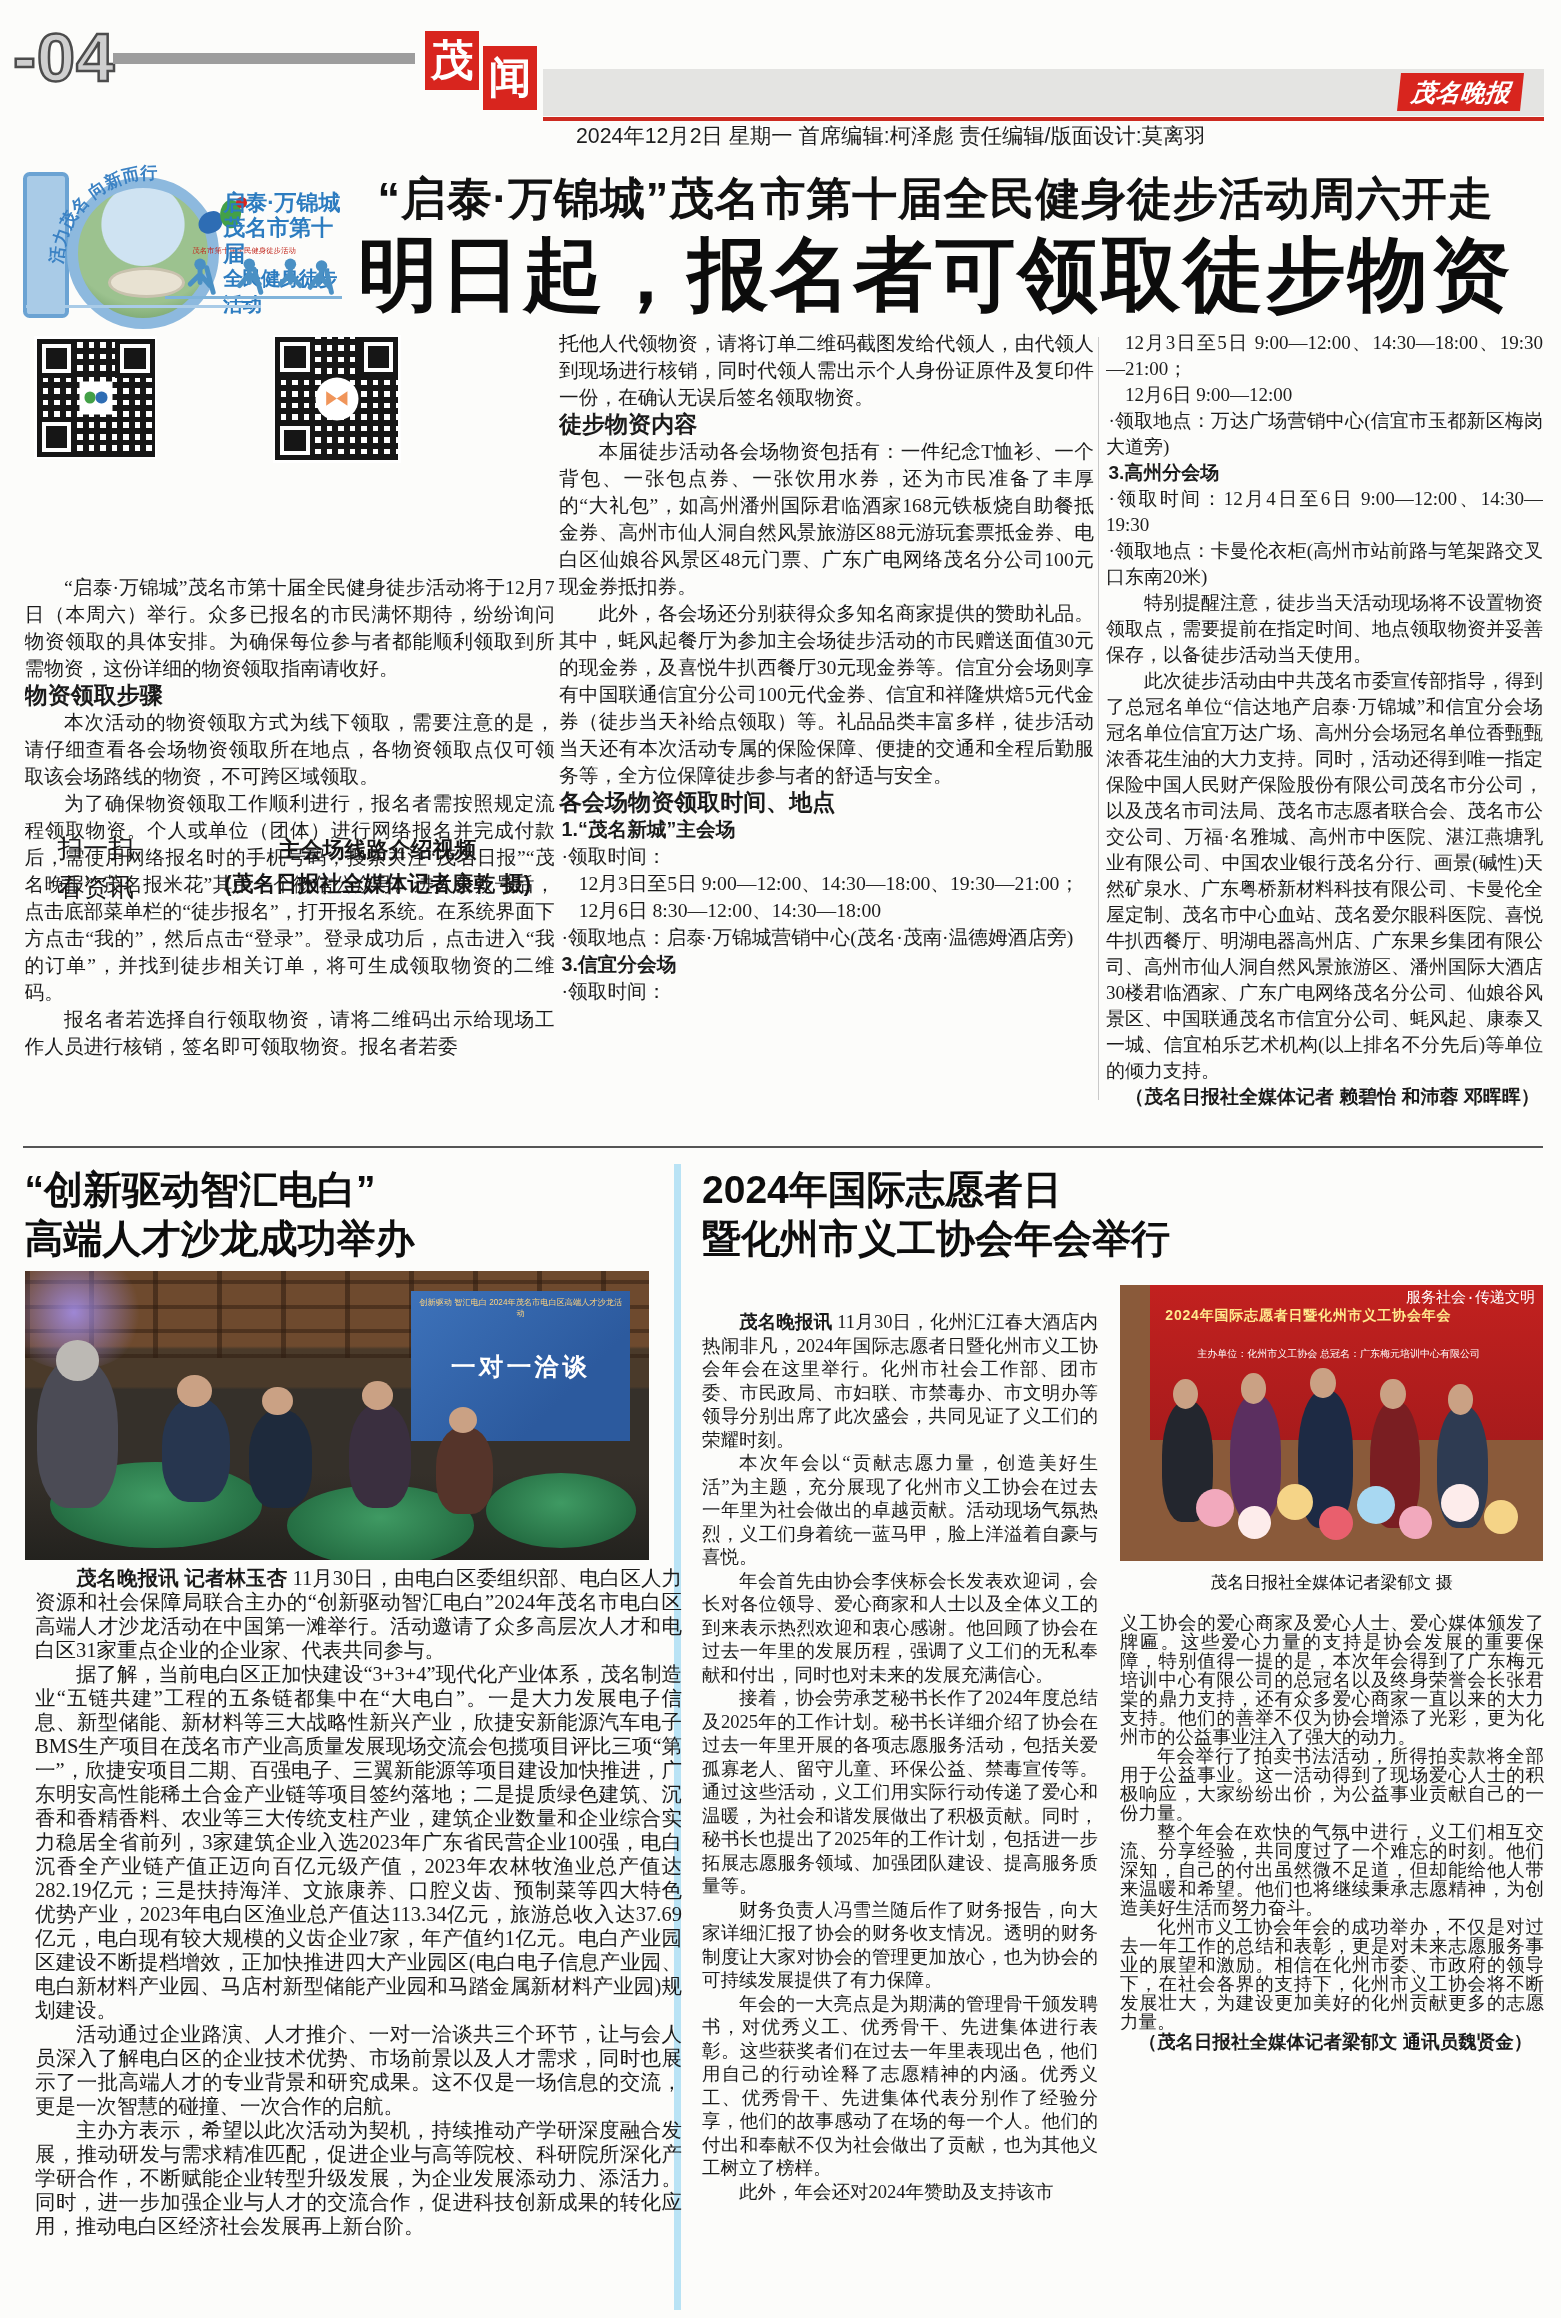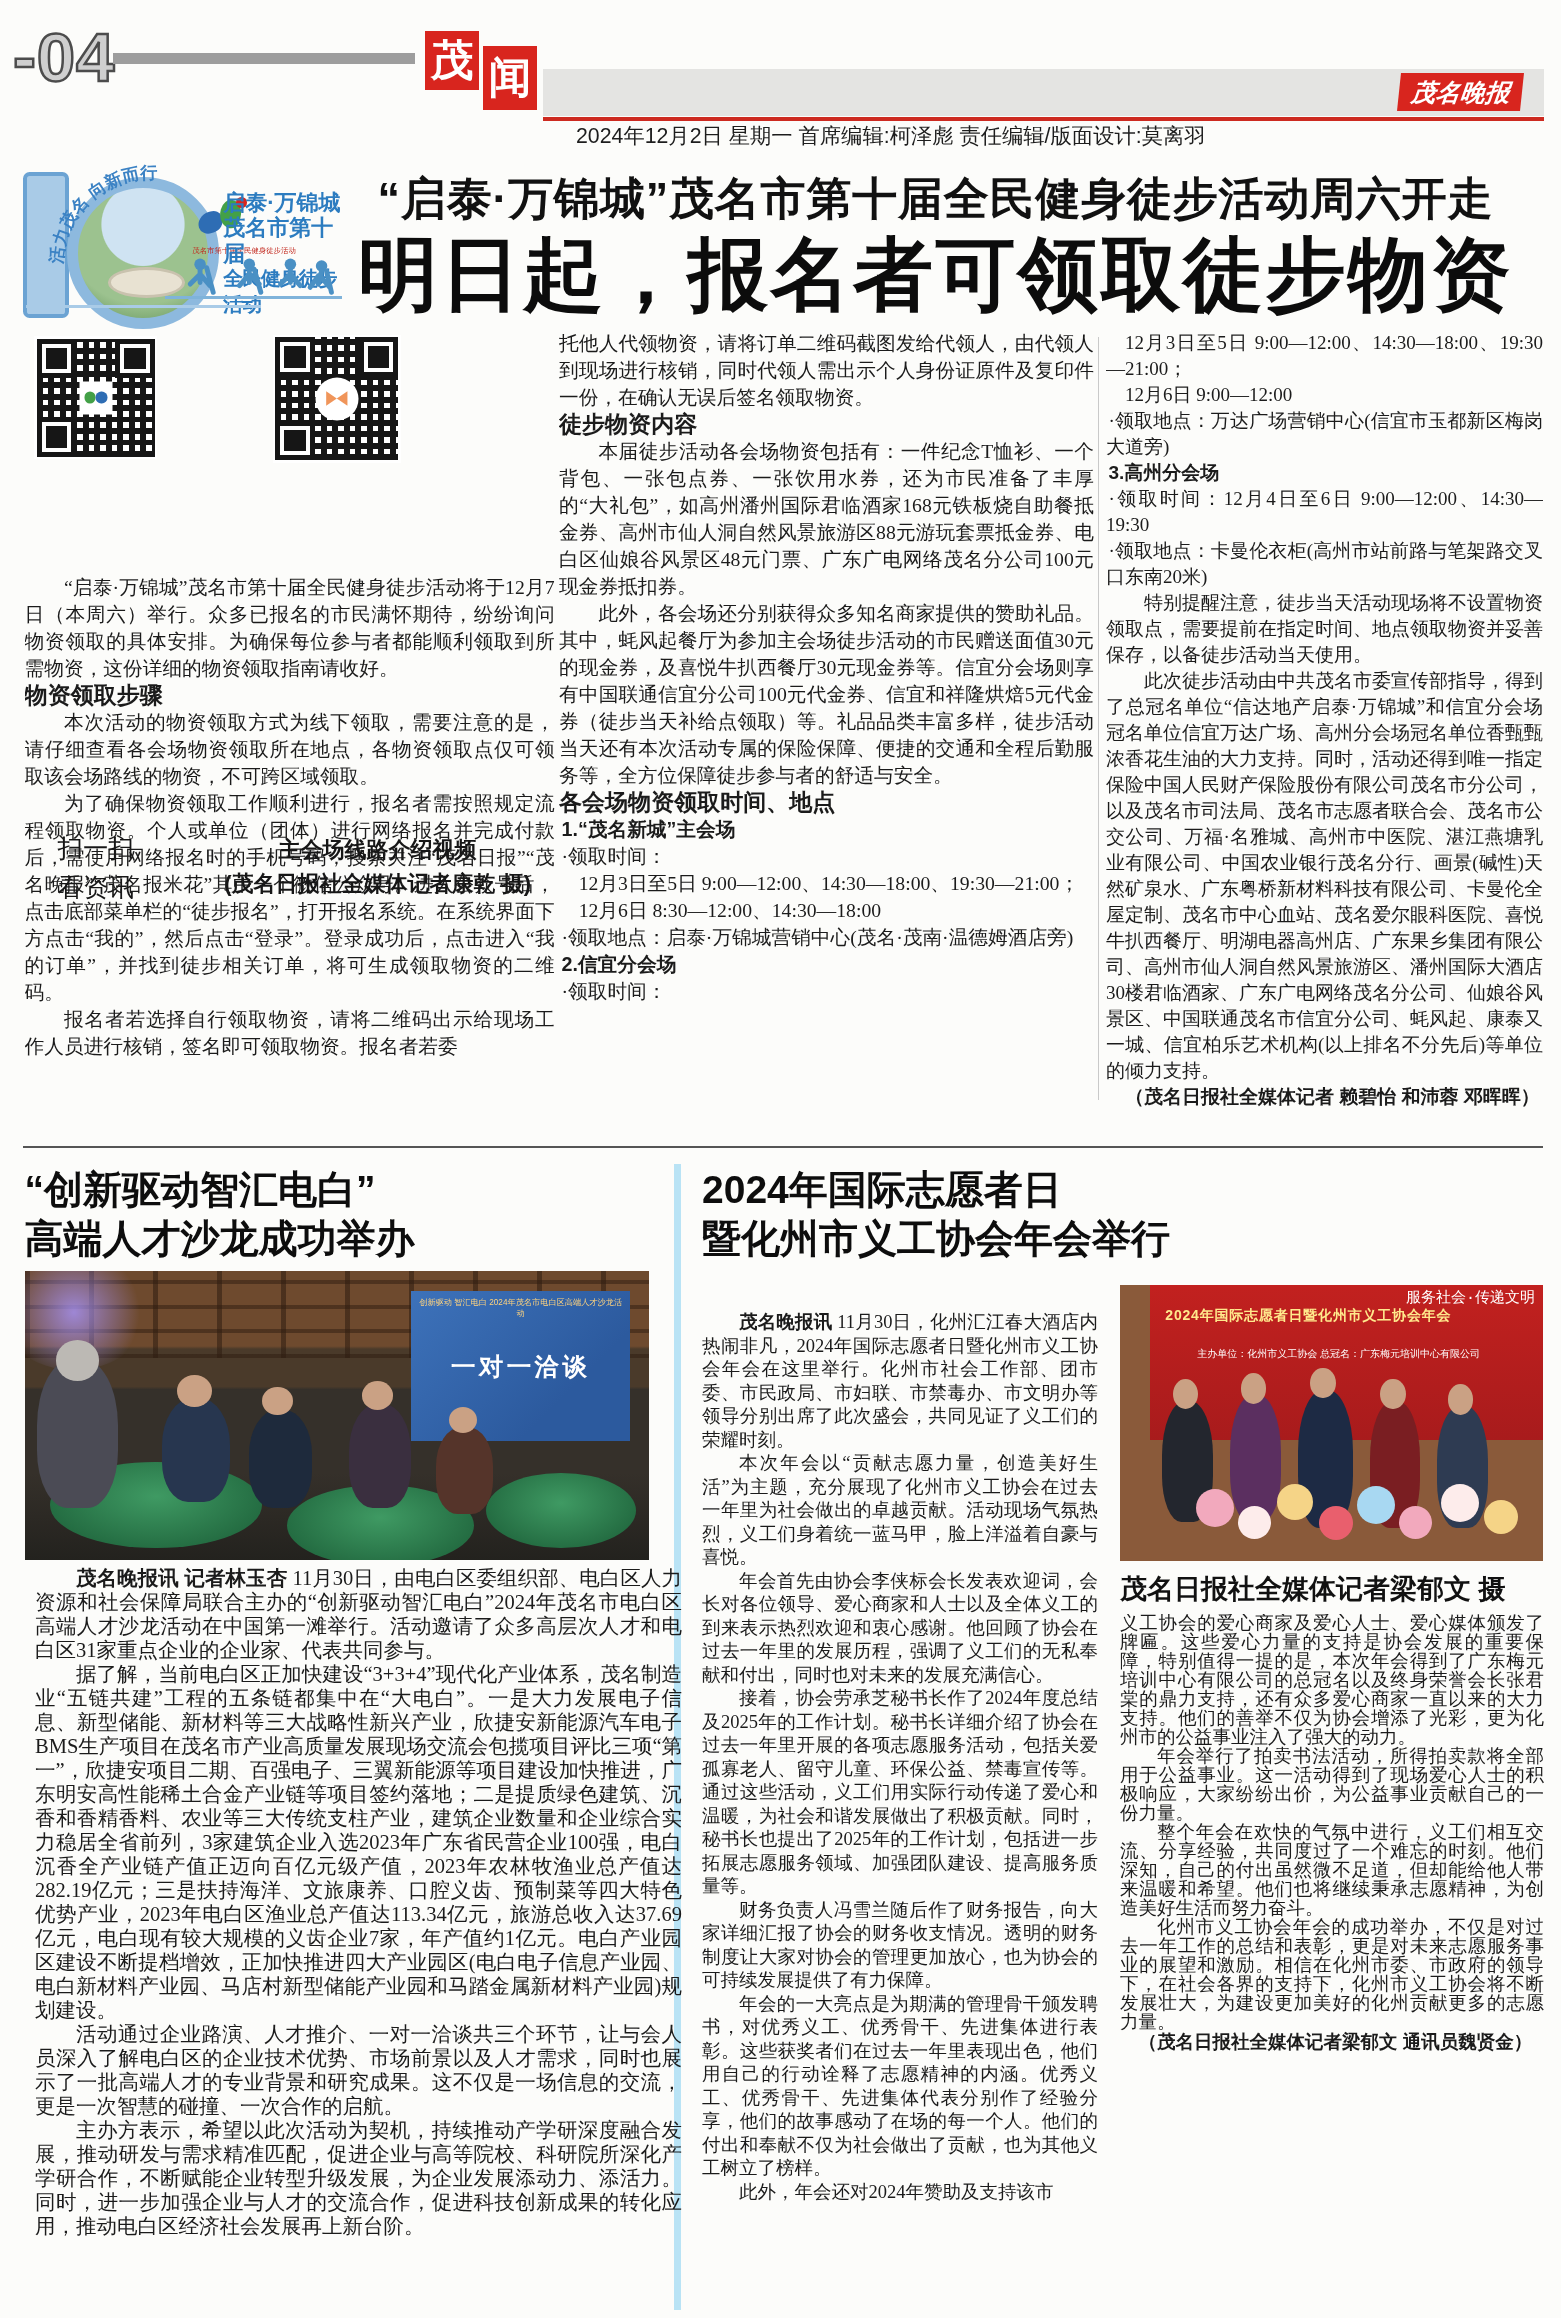--- a/index.html
+++ b/index.html
@@ -76,22 +76,22 @@
   
   .bl-headline{left:24.6px;top:1165px;width:640px;font-family:"Liberation Sans",sans-serif;
                font-weight:900;font-size:39px;line-height:49px;color:#0d0d0d;}
   #left-photo{left:24.6px;top:1271px;width:624px;height:289px;overflow:hidden;
       background:linear-gradient(180deg,#6e4a2e 0 26%,#4a3a2a 27% 40%,#35302a 41% 70%,#23221e 100%);}
   #left-body{left:35px;top:1566px;width:647px;height:740px;font-size:20.5px;line-height:24px;}
   .br-headline{left:702px;top:1165px;width:821px;font-family:"Liberation Sans",sans-serif;
                font-weight:900;font-size:39px;line-height:49px;color:#0d0d0d;}
   #right-col1{left:702px;top:1290px;width:396px;height:1019px;font-size:18.5px;line-height:23.5px;margin-top:20px;}
   #right-photo{left:1120px;top:1285px;width:423px;height:276px;overflow:hidden;background:#8a5a3a;}
-  #right-caption{left:1120px;top:1571px;width:423px;text-align:left;font-family:"Liberation Sans",sans-serif;
-                 font-weight:700;font-size:27px;color:#111;}
+  #right-caption{left:1120px;top:1571px;width:423px;text-align:center;font-family:"Liberation Sans",sans-serif;
+                 font-weight:400;font-size:17px;color:#111;}
   #right-col2{left:1120px;top:1614px;width:424px;height:696px;font-size:18.5px;line-height:19px;}
   
   .lattice{position:absolute;left:0;top:0;width:100%;height:30%;
      background-image:repeating-linear-gradient(90deg,rgba(46,28,16,.55) 0 4.9px,transparent 4.9px 64px),
                       repeating-linear-gradient(0deg,rgba(46,28,16,.5) 0 4.1px,transparent 4.1px 24.6px);}
   .screen{position:absolute;left:62%;top:7%;width:35%;height:52%;
      background:linear-gradient(135deg,#3d72ba,#2c5a9e 70%);display:flex;align-items:center;justify-content:center;
      color:#fff;font-family:"Liberation Sans",sans-serif;font-weight:700;font-size:24.6px;letter-spacing:3.3px;}
   .banner-s{position:absolute;left:63%;top:9%;width:33%;text-align:center;color:#ffd37e;
      font-size:8.2px;font-family:"Liberation Sans",sans-serif;}
@@ -218,21 +218,21 @@
       <p class="para cont">托他人代领物资，请将订单二维码截图发给代领人，由代领人到现场进行核销，同时代领人需出示个人身份证原件及复印件一份，在确认无误后签名领取物资。</p>
       <p class="para head">徒步物资内容</p>
       <p class="para p">本届徒步活动各会场物资包括有：一件纪念T恤衫、一个背包、一张包点券、一张饮用水券，还为市民准备了丰厚的“大礼包”，如高州潘州国际君临酒家168元铁板烧自助餐抵金券、高州市仙人洞自然风景旅游区88元游玩套票抵金券、电白区仙娘谷风景区48元门票、广东广电网络茂名分公司100元现金券抵扣券。</p>
       <p class="para p">此外，各会场还分别获得众多知名商家提供的赞助礼品。其中，蚝风起餐厅为参加主会场徒步活动的市民赠送面值30元的现金券，及喜悦牛扒西餐厅30元现金券等。信宜分会场则享有中国联通信宜分公司100元代金券、信宜和祥隆烘焙5元代金券（徒步当天补给点领取）等。礼品品类丰富多样，徒步活动当天还有本次活动专属的保险保障、便捷的交通和全程后勤服务等，全方位保障徒步参与者的舒适与安全。</p>
       <p class="para head">各会场物资领取时间、地点</p>
       <p class="para bold">1.“茂名新城”主会场</p>
       <p class="para item">·领取时间：</p>
       <p class="para time">12月3日至5日 9:00—12:00、14:30—18:00、19:30—21:00；</p>
       <p class="para time">12月6日 8:30—12:00、14:30—18:00</p>
       <p class="para item">·领取地点：启泰·万锦城营销中心(茂名·茂南·温德姆酒店旁)</p>
-      <p class="para bold">2.信宜分会场</p>
+      <p class="para bold">3.信宜分会场</p>
       <p class="para item">·领取时间：</p>
     </div>
   <div class="abs vdiv"></div>
   <div class="abs col" id="colC">
       <p class="para time">12月3日至5日 9:00—12:00、14:30—18:00、19:30—21:00；</p>
       <p class="para time">12月6日 9:00—12:00</p>
       <p class="para item">·领取地点：万达广场营销中心(信宜市玉都新区梅岗大道旁)</p>
       <p class="para bold">3.高州分会场</p>
       <p class="para item">·领取时间：12月4日至6日 9:00—12:00、14:30—19:30</p>
       <p class="para item">·领取地点：卡曼伦衣柜(高州市站前路与笔架路交叉口东南20米)</p>

